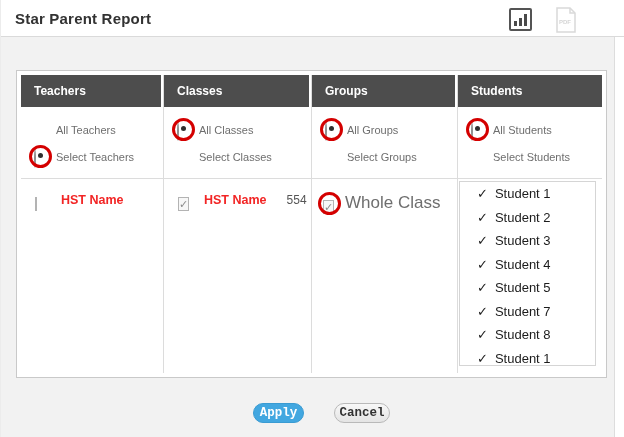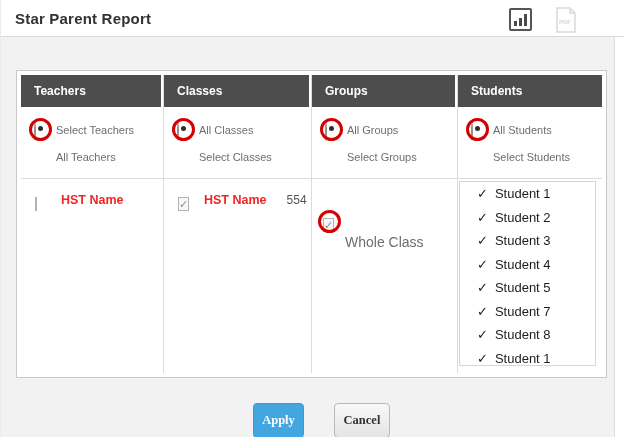--- a/index.html
+++ b/index.html
@@ -57,33 +57,33 @@
     border-radius:50%; background:#2e2e2e; }
   .ring { position:absolute; left:-5px; top:-5px; width:23px; height:23px;
     border:3px solid #d40000; border-radius:50%; pointer-events:none; }
 
   .col-body { position:relative; }
   .item-row { display:flex; align-items:center; padding-left:14px; margin-top:14px; }
   .cbx-wrap { position:relative; width:13px; height:13px; flex:0 0 13px; }
   .cbx { width:13px; height:13px; border:1px solid #b3b3b3; background:#f7f7f7;
     font-size:11px; line-height:11px; text-align:center; color:#8a8a8a; }
   .red-label { font-size:12.5px; font-weight:700; color:#f22525; margin-left:13px; }
-  .gray-label { font-size:14px; color:#6e6e6e; margin-left:9px;margin-top:41px; }
+  .gray-label { font-size:17px; color:#6e6e6e; margin-left:9px; }
   .count { font-size:12px; color:#555; margin-left:20px; }
 
   
   .stu-list { margin:2px 6px 0 1px; height:185px; border:1px solid #d5d5d5;
     overflow:hidden; background:#fff; }
   .stu-item { height:23.5px; line-height:23.5px; padding-left:17px; font-size:13px;
     color:#1c1c1c; cursor:pointer; white-space:nowrap; }
   .stu-check { font-weight:600; margin-right:7px; }
 
   
-  .btn { position:absolute; top:403px; height:35px; border-radius:4px; font-size:12.5px;
-    font-weight:700; cursor:pointer; font-family:Liberation Serif, serif; }
+  .btn { position:absolute; top:403px; height:20px; border-radius:12px; font-size:12.5px;
+    font-weight:700; cursor:pointer; font-family:Liberation Mono, monospace; }
   .btn-apply { left:252px; width:51px; background:#42a7e0; border:1px solid #3a9bd2; color:#fff; }
   .btn-cancel { left:333px; width:56px; background:linear-gradient(#f8f8f8,#e4e4e4);
     border:1px solid #b9b9b9; color:#333; }
 </style>
 </head>
 <body>
 
 <div id="screen">
 
   <span class="artifact-dash">-</span>
@@ -107,29 +107,29 @@
   <div class="band"></div>
   <div class="right-strip"></div>
 
 
   <div class="panel">
 
     <div class="col c1">
       <div class="col-header">Teachers</div>
       <div class="col-options">
         <div class="opt-row">
+          <span class="radio-wrap"><span class="radio"></span></span>
+          <span class="opt-label">All Teachers</span>
+        </div>
+        <div class="opt-row">
           <span class="radio-wrap">
             <span class="radio sel"></span>
             <span class="ring"></span>
           </span>
           <span class="opt-label">Select Teachers</span>
-        </div>
-        <div class="opt-row">
-          <span class="radio-wrap"><span class="radio"></span></span>
-          <span class="opt-label">All Teachers</span>
         </div>
       </div>
       <div class="col-body">
         <div class="item-row">
           <span class="cbx-wrap"><span class="cbx"></span></span>
           <span class="red-label">HST Name</span>
         </div>
       </div>
     </div>
 

